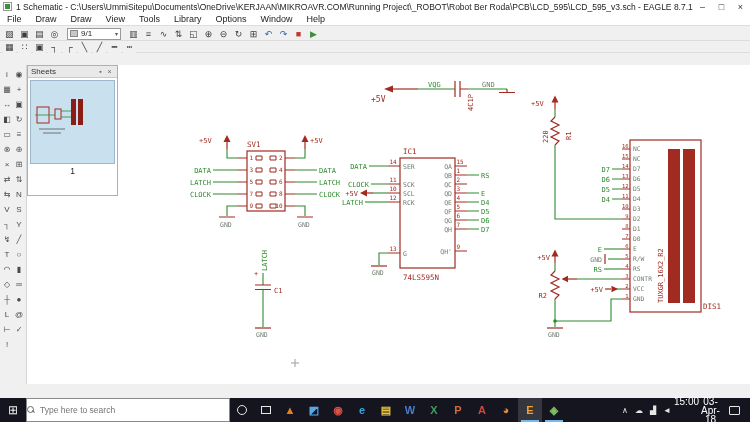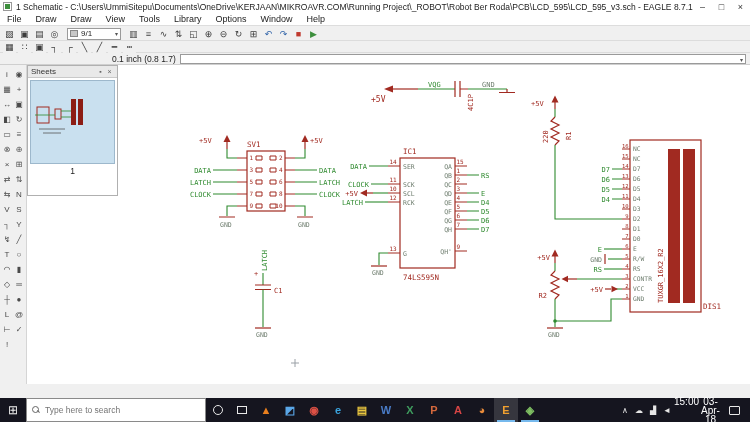--- a/index.html
+++ b/index.html
@@ -61,21 +61,21 @@
   .tg{fill:#2f8a2f}
   .tp{fill:#6e7d6e}
   .xh{stroke:#9aa0a6;stroke-width:1;fill:none}
 
   
   .statusbar{position:absolute;left:0;top:384px;width:750px;height:14px;background:#f0f0f0;border-top:1px solid #cfcfcf;display:flex;align-items:center;font-size:8.5px;color:#333;padding-left:4px}
 
   
   .taskbar{position:absolute;left:0;top:398px;width:750px;height:24px;background:#15151f;display:flex;align-items:stretch;color:#fff}
   .tb-start{width:26px;display:flex;align-items:center;justify-content:center;font-size:12px;color:#eee}
-  .tb-search{width:180px;background:#fff;border:1px solid #8a8a8a;display:flex;align-items:center;gap:5px;padding-left:5px}
+  .tb-search{width:204px;background:#fff;border:1px solid #8a8a8a;display:flex;align-items:center;gap:5px;}
   .mag{width:8px;height:8px;position:relative;flex:0 0 auto}
   .mag::before{content:"";position:absolute;left:0;top:0;width:5px;height:5px;border:1px solid #666;border-radius:50%}
   .mag::after{content:"";position:absolute;left:5px;top:5px;width:3px;height:1px;background:#666;transform:rotate(45deg)}
   .tb-search input{border:none;outline:none;font-size:8.5px;color:#555;width:140px;font-family:"Liberation Sans",sans-serif;background:transparent}
   .tb-cortana{width:24px;display:flex;align-items:center;justify-content:center}
   .ring{width:10px;height:10px;border:1.5px solid #e8e8e8;border-radius:50%}
   .tb-taskview{width:24px;display:flex;align-items:center;justify-content:center}
   .tv{width:10px;height:8px;border:1px solid #e8e8e8}
   .tb-apps{display:flex}
   .tb-app{width:24px;display:flex;align-items:center;justify-content:center;position:relative}
@@ -154,27 +154,20 @@
       <span class="tb-btn">∷</span>
       <span class="tb-btn">▣</span>
       <span class="tb-btn">┐</span>
       <span class="tb-btn">┌</span>
       <span class="tb-btn">╲</span>
       <span class="tb-btn">╱</span>
       <span class="tb-btn">━</span>
       <span class="tb-btn">┅</span>
     </div>
 
-  <div class="coordbar">
-    <span class="coords">0.1 inch (0.8 1.7)</span>
-    <span class="cmd-combo">
-      <input style="">
-      <span class="combo-arrow">▾</span>
-    </span>
-  </div>
 
   <div class="toolstrip">
 
   <span class="tool-btn">i</span>
       <span class="tool-btn">◉</span>
       <span class="tool-btn">▦</span>
       <span class="tool-btn">+</span>
       <span class="tool-btn">↔</span>
       <span class="tool-btn">▣</span>
       <span class="tool-btn">◧</span>

